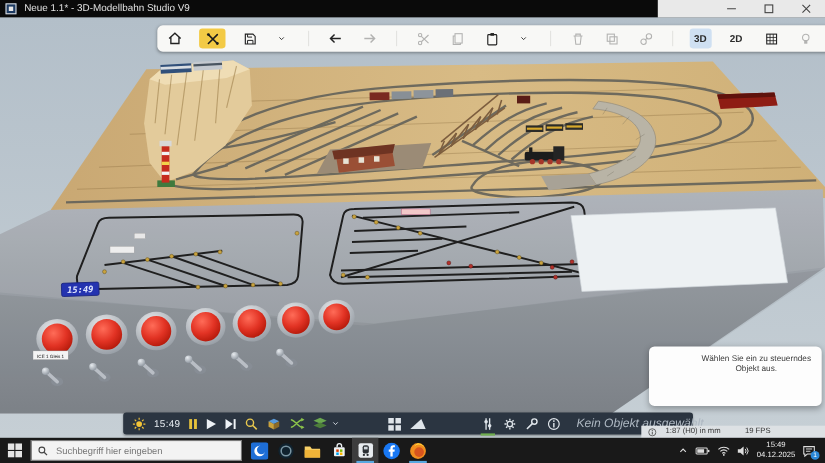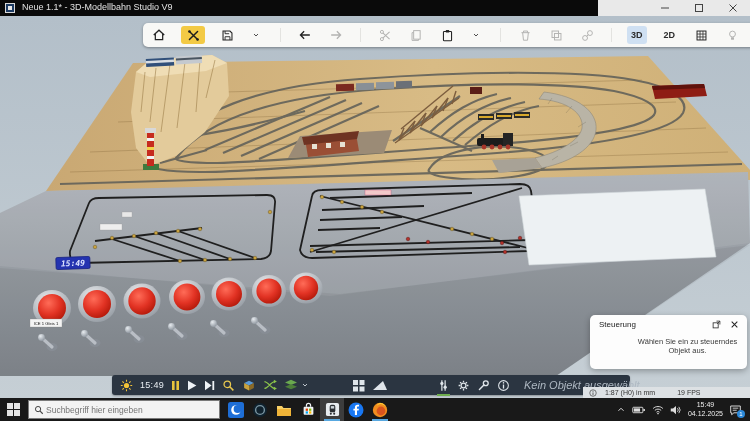--- a/index.html
+++ b/index.html
@@ -52,21 +52,21 @@
   #steuerung .hd .t{font-size:8px;color:#222;flex:1;}
   #steuerung .hd svg{display:block;margin-left:9px;}
   #steuerung .body{font-size:7.5px;color:#3a3a3a;text-align:center;padding-top:6px;padding-left:38px;}
 
   
   #taskbar{position:absolute;left:0;top:398px;width:750px;height:23px;background:#191919;display:flex;align-items:stretch;}
   .tk-cell{width:24px;display:flex;align-items:center;justify-content:center;position:relative;}
   .tk-cell.start{width:26px;}
   .tk-cell.active{background:#3d3d3d;}
   .tk-underline{position:absolute;left:4px;bottom:0;width:16px;height:2px;background:#58a8e0;}
-  #tksearch{width:192px;margin:2px 4px 2px 2px;background:#f3f3f3;border:1px solid #7a7a7a;display:flex;align-items:center;padding:0 5px;}
+  #tksearch{width:192px;margin:2px 4px 2px 2px;background:#f3f3f3;border:1px solid #7a7a7a;display:flex;align-items:center;padding:0 5px;gap:5px;}
   #tksearch input{border:none;outline:none;background:transparent;font-size:8.5px;color:#555;width:150px;font-family:"Liberation Sans",sans-serif;}
   #tktray{margin-left:auto;display:flex;align-items:center;gap:6px;padding-right:8px;}
   #tkclock{color:#eee;font-size:7px;text-align:center;line-height:1.25;}
   .tray-ic{display:flex;align-items:center;}
 </style>
 </head>
 <body>
 
 <div id="stage">
 
@@ -615,30 +615,20 @@
       <svg width="8" height="8" viewBox="0 0 16 16">
           <circle cx="8" cy="8" r="6.5" fill="none" stroke="#555" stroke-width="1.6"></circle>
           <rect x="7.1" y="6.8" width="1.8" height="5.2" fill="#555"></rect>
           <rect x="7.1" y="3.6" width="1.8" height="2" fill="#555"></rect>
         </svg>
       <span>1:87 (H0) in mm</span>
       <span style="margin-left:14px">19 FPS</span>
     </div>
 
     <div id="steuerung">
-      <div class="hd">
-        <div class="t">Steuerung</div>
-        <svg width="9" height="9" viewBox="0 0 16 16">
-            <rect x="2" y="5" width="9" height="9" fill="none" stroke="#333" stroke-width="1.5"></rect>
-            <path d="M8 2 H14 V8 M14 2 L9 7" fill="none" stroke="#333" stroke-width="1.5"></path>
-          </svg>
-        <svg width="9" height="9" viewBox="0 0 16 16">
-            <path d="M3 3 L13 13 M13 3 L3 13" stroke="#222" stroke-width="1.8"></path>
-          </svg>
-      </div>
       <div class="body">Wählen Sie ein zu steuerndes Objekt aus.</div>
     </div>
   </div>
 
   <div id="taskbar">
     <div class="tk-cell start">
       <svg width="13" height="13">
           <rect x="0" y="0" width="6" height="6" fill="#e4e4e4"></rect>
           <rect x="7" y="0" width="6" height="6" fill="#e4e4e4"></rect>
           <rect x="0" y="7" width="6" height="6" fill="#e4e4e4"></rect>

